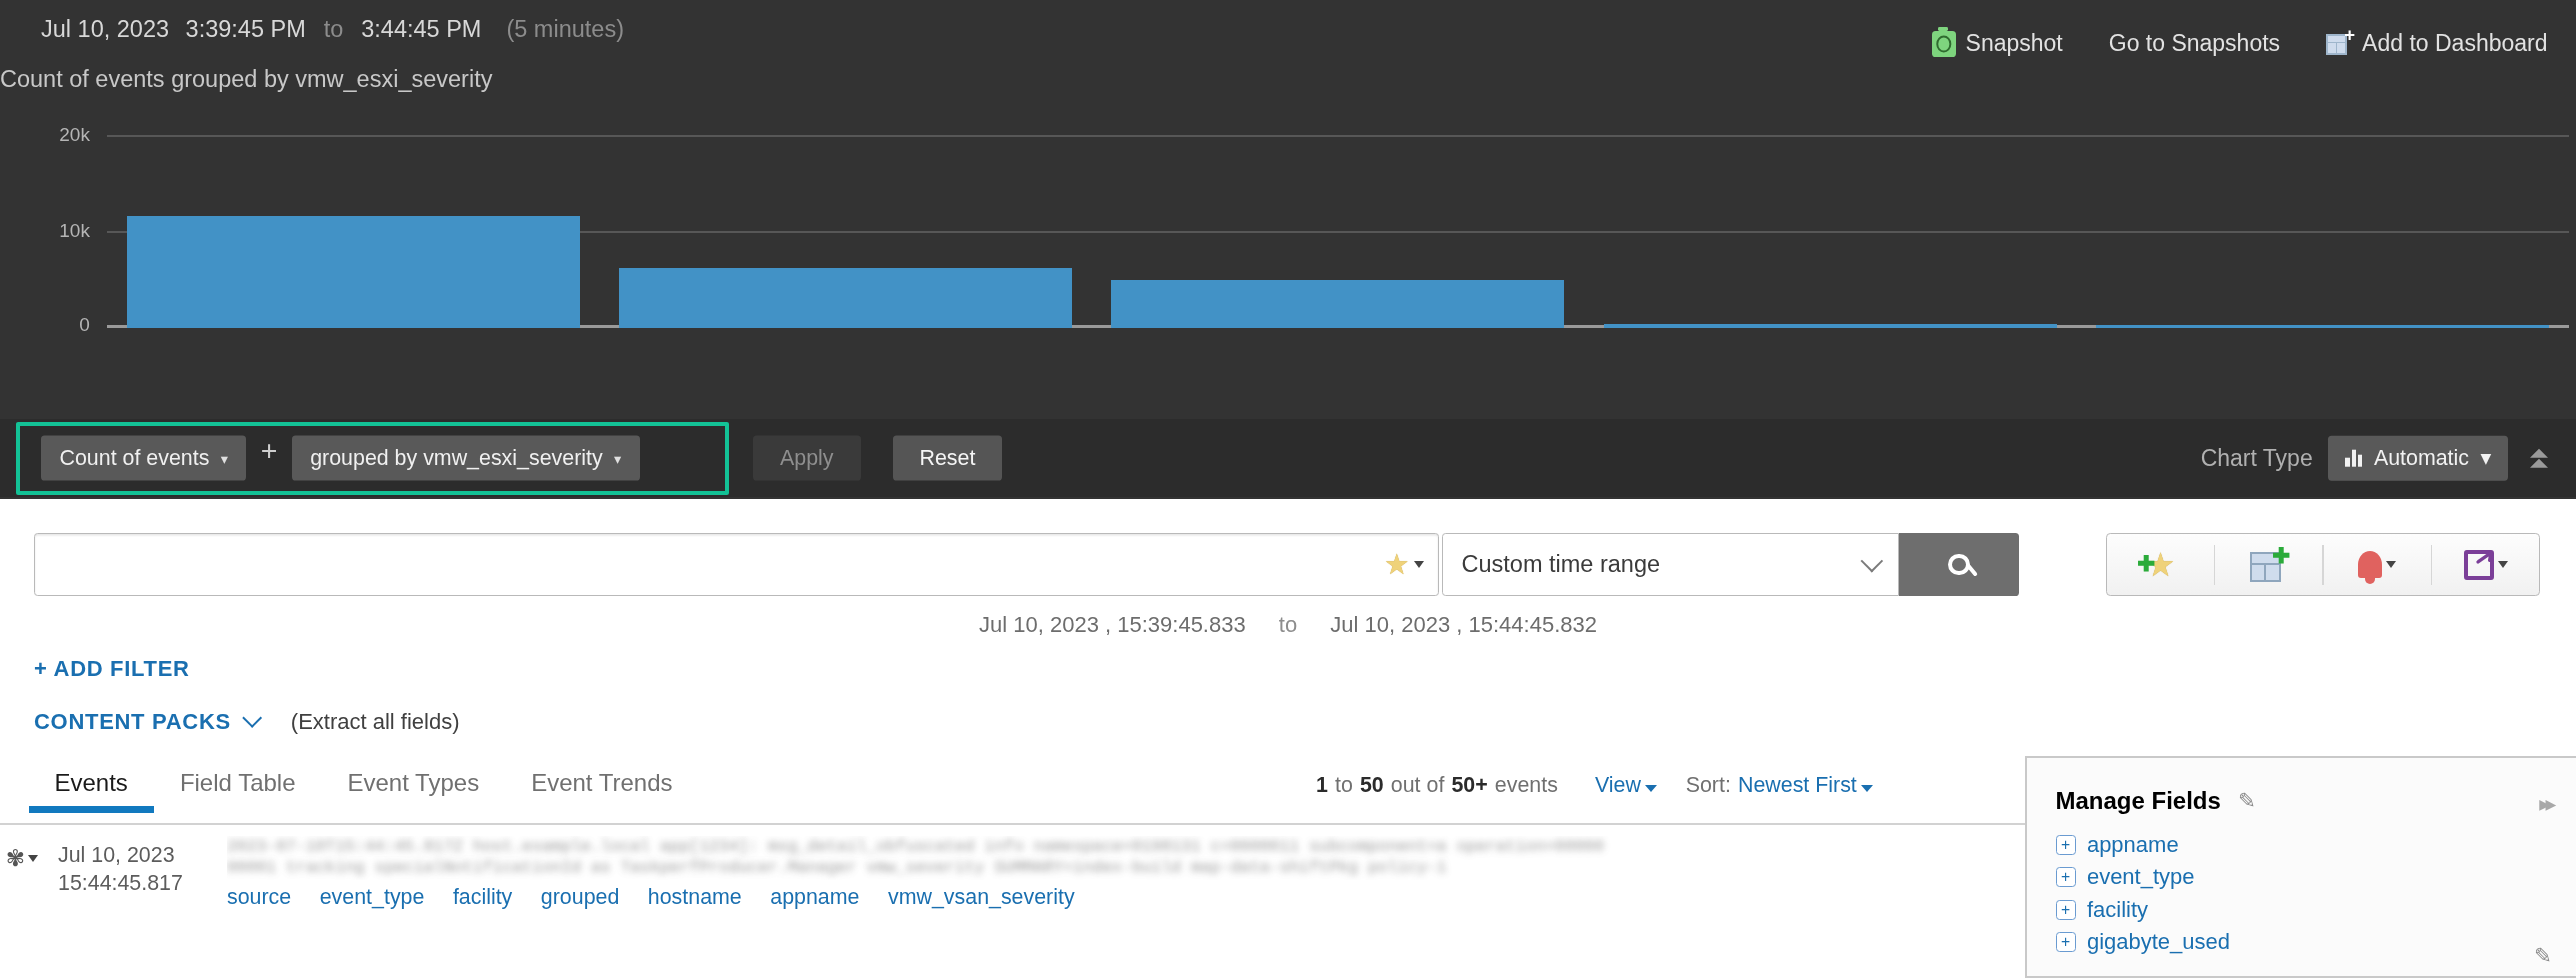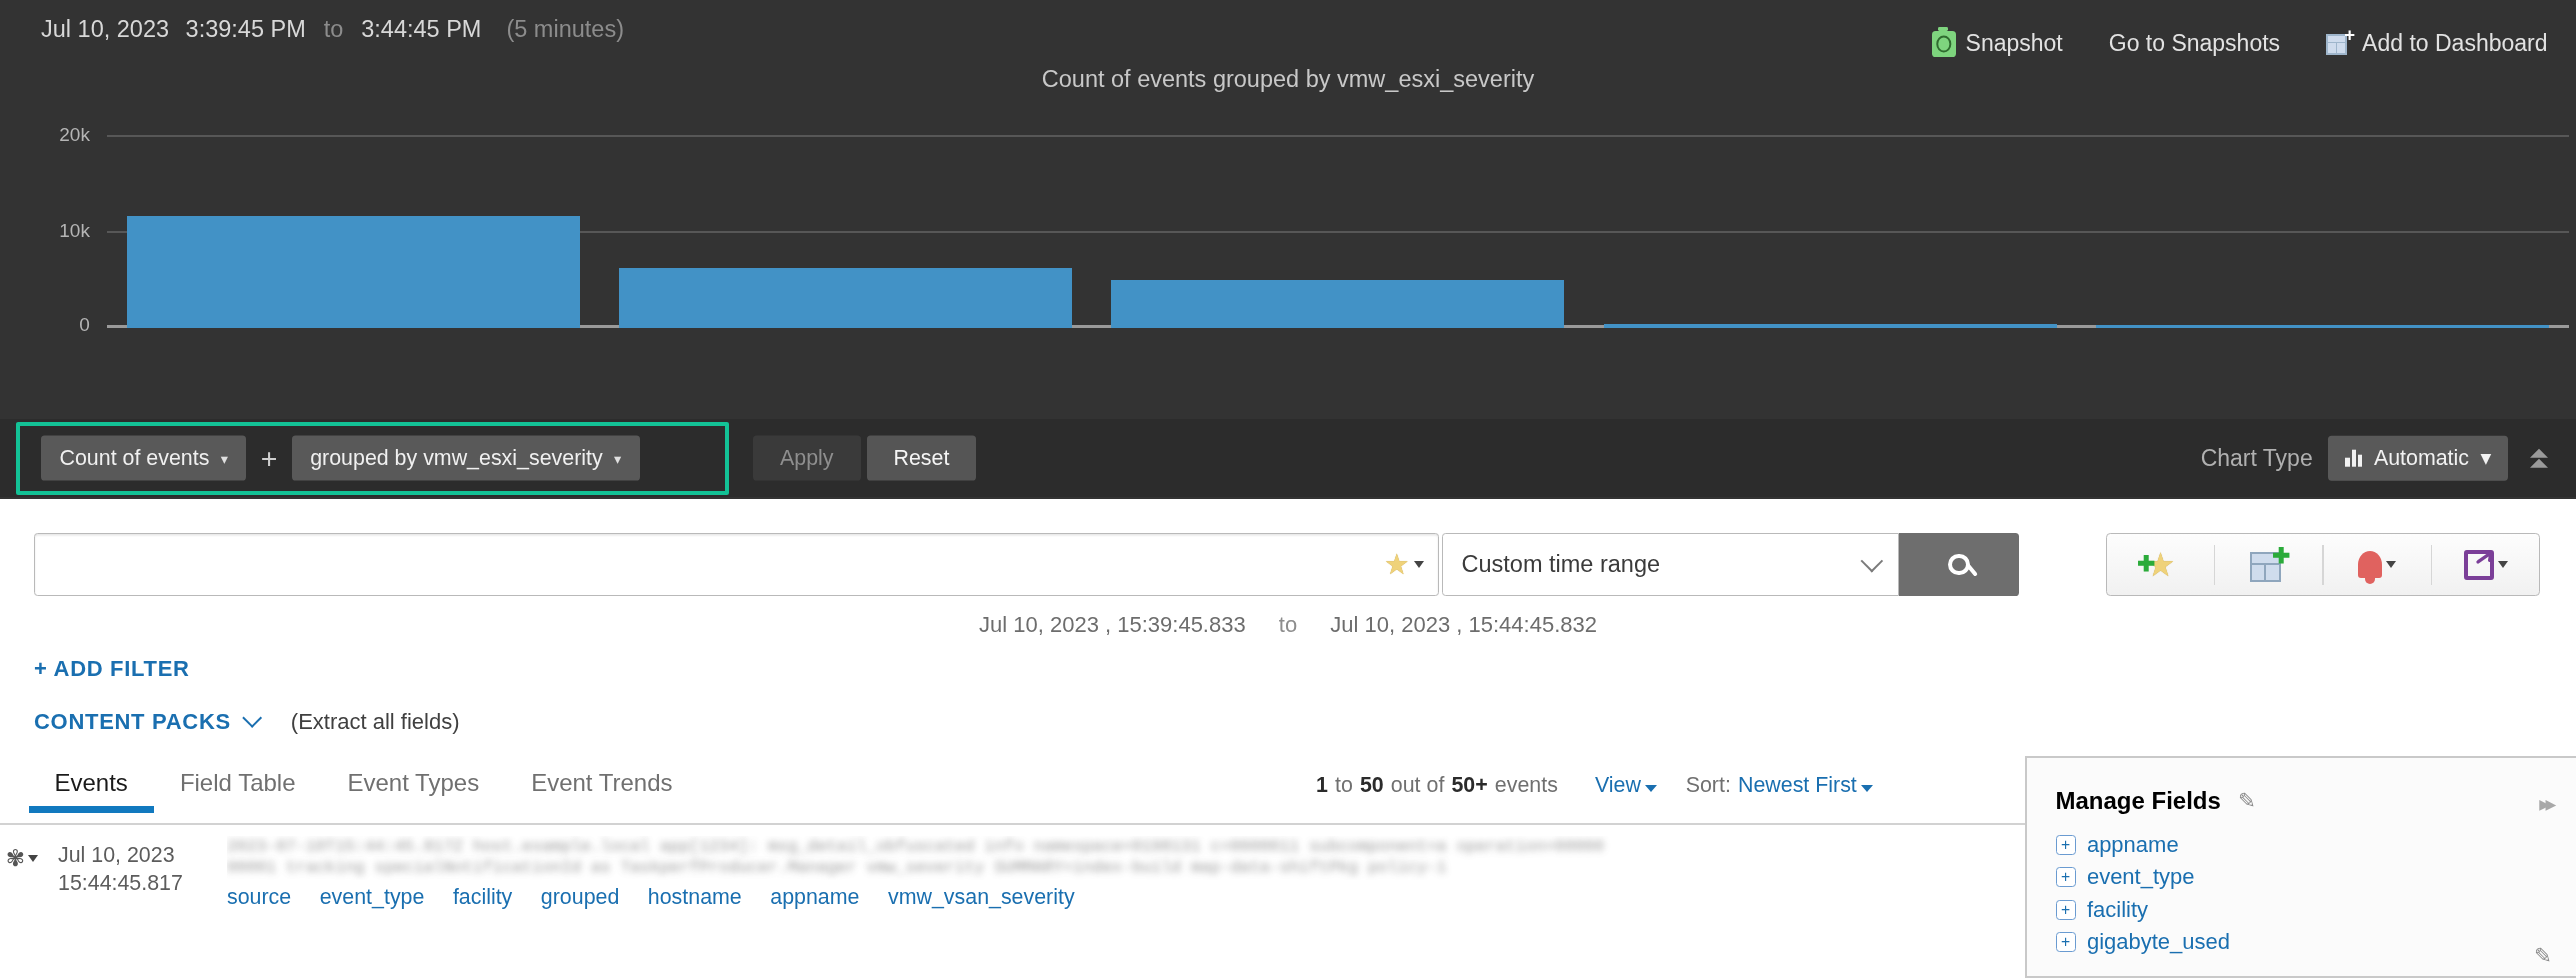--- a/index.html
+++ b/index.html
@@ -75,21 +75,21 @@
     content: ""; position: absolute; left: 7.8px; top: 6.4px; width: 1.4px; height: 13px; background: #9fb6cc;
   }
   .ico-dashadd .plus {
     position: absolute; right: -2.9px; top: -2.9px; color: #ffffff;
     font-size: 18.5px; line-height: 14.3px; font-weight: bold;
   }
 
   
   .chart-title {
     position: absolute; top: 66px; left: 0; width: 2576px;
-    text-align: center; color: #c8c8c8; font-size: 23.5px;
+    color: #c8c8c8; font-size: 23.5px;
   }
   .chart-area {
     position: absolute;
     left: 0; top: 114px;
     width: 2576px; height: 250px; padding-left: 36px;
   }
   .plot {
     position: absolute;
     left: 107px; top: 21.4px;
     right: 7.1px; height: 193px;
@@ -143,39 +143,39 @@
     position: absolute;
     left: 15.7px; top: 422px;
     width: 713px; height: 73px;
     border: 4.3px solid #13c296;
     border-radius: 2.1px;
     pointer-events: none;
   }
   .qb-left {
     position: absolute; left: 41px; top: 50%;
     transform: translateY(-50%);
-    display: flex; align-items: center;
+    display: flex; align-items: flex-start;
   }
   .pill {
     background: #595959; color: #f0f0f0;
     font-size: 21.4px;
     padding: 10px 18.5px;
     border-radius: 3.6px;
     display: flex; align-items: center;
     white-space: nowrap; cursor: pointer;
   }
   .pill .caret { margin-left: 11.4px; font-size: 14.3px; color: #e0e0e0; }
   .qb-plus {
     color: #cfcfcf; font-size: 28.5px; line-height: 1;
     margin: 0 14.3px; cursor: pointer; user-select: none;
   }
   .qb-mid {
     position: absolute; left: 753px; top: 50%;
     transform: translateY(-50%);
-    display: flex; align-items: center; gap: 6px;
+    display: flex; align-items: center; gap: 32px;
   }
   .qbtn {
     font-size: 21.4px; padding: 10px 27px;
     border-radius: 3.6px; cursor: pointer; white-space: nowrap;
   }
   .qbtn.disabled { background: #3a3a3a; color: #8e8e8e; }
   .qbtn.active   { background: #555555; color: #f5f5f5; }
   .qb-right {
     position: absolute; right: 28.5px; top: 50%;
     transform: translateY(-50%);

